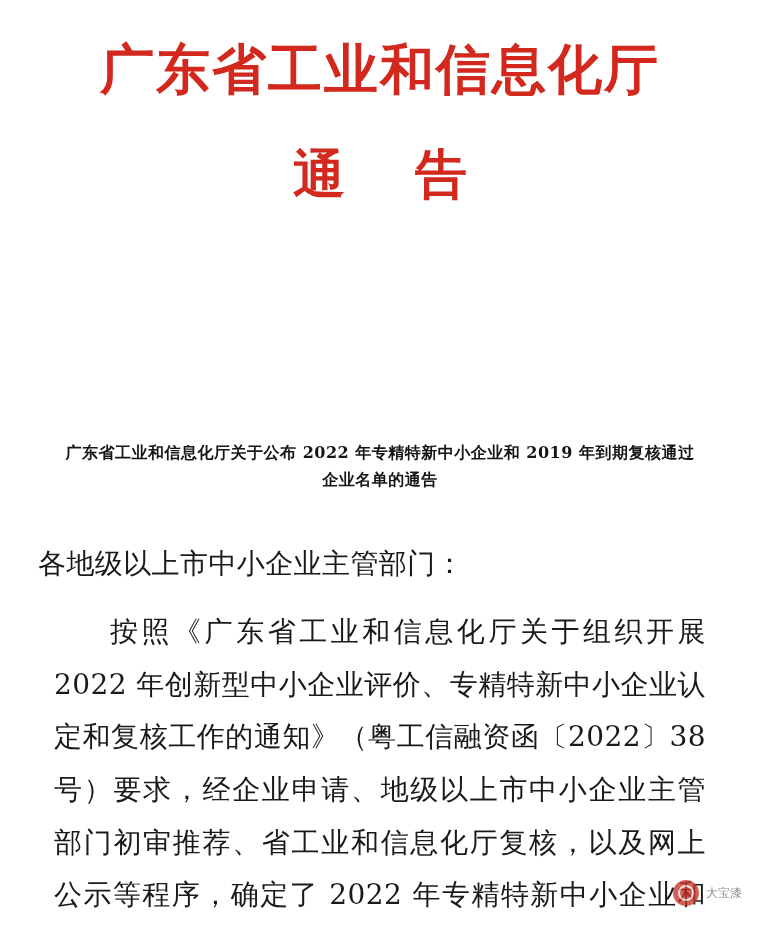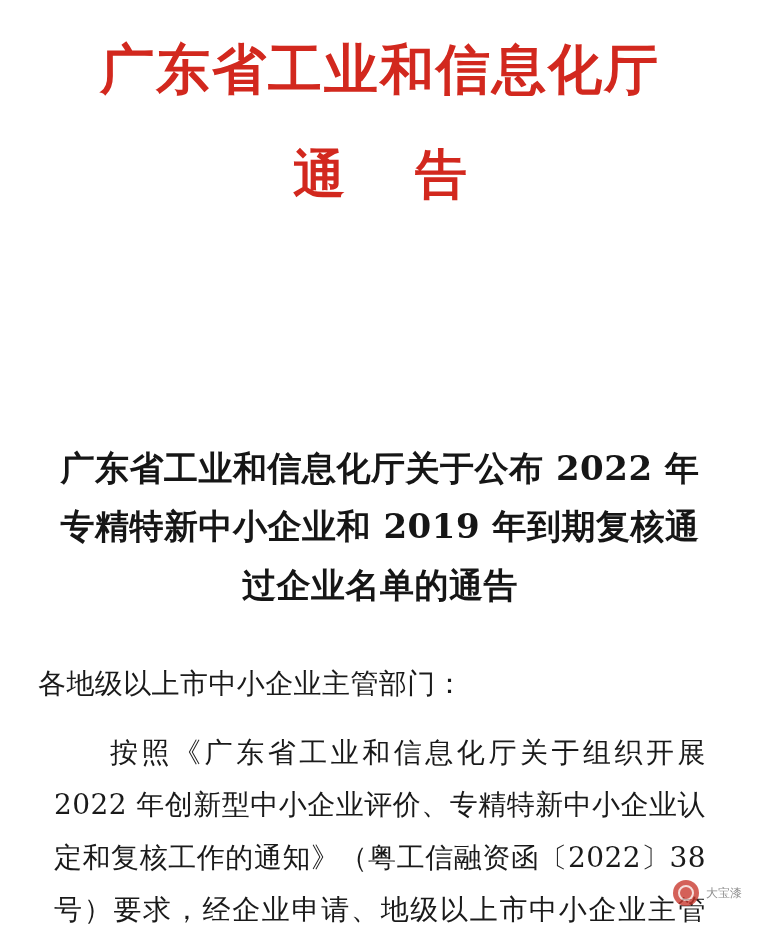--- a/index.html
+++ b/index.html
@@ -49,21 +49,21 @@
   }
 
   
   .doc-title {
     margin: 0 auto;
     margin-top: 236px;
     width: 640px;
     text-align: center;
     font-family: "DejaVu Serif", "Liberation Serif", serif;
     font-weight: 700;
-    font-size: 34px;
+    font-size: 16px;
     color: #161616;
     line-height: 1.72;
     letter-spacing: 0.5px;
   }
 
   
   .doc-body {
     margin: 0 auto;
     margin-top: 44px;
     width: 684px;

